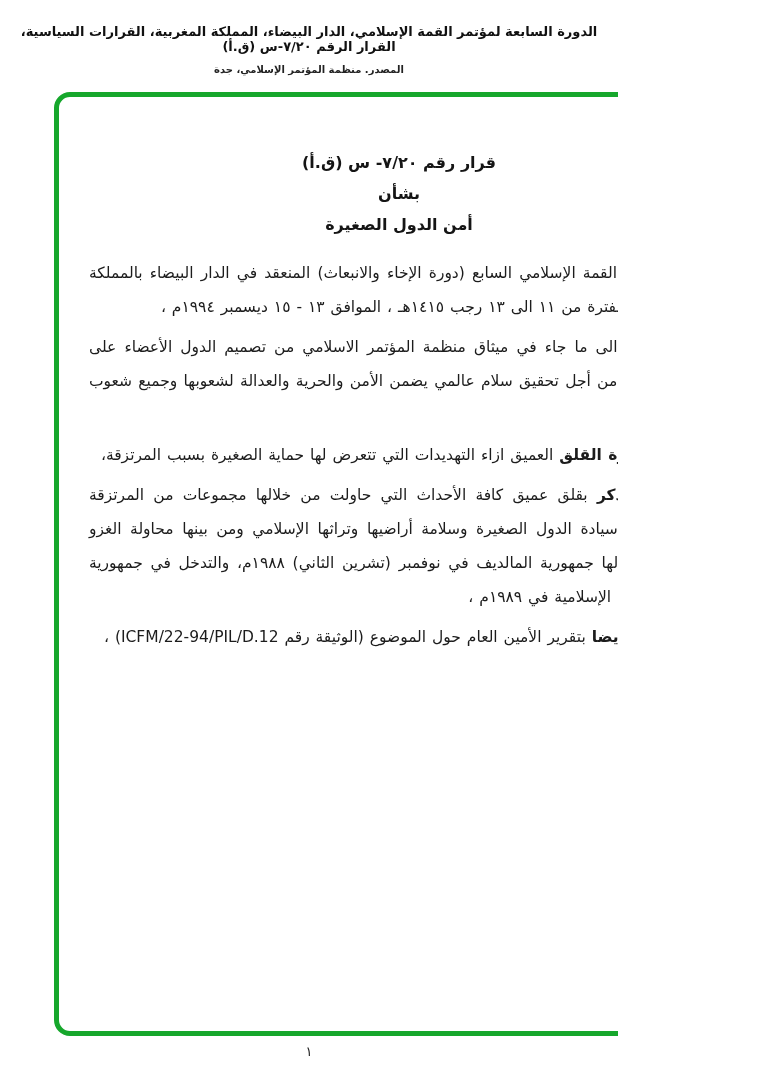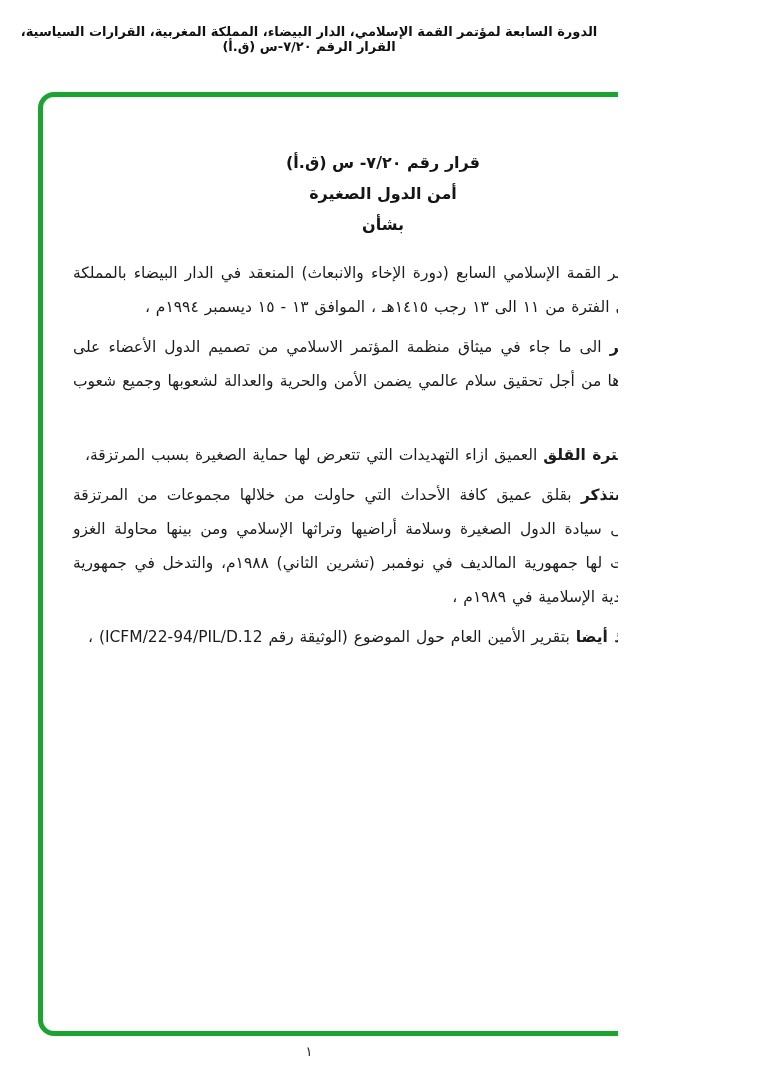--- a/index.html
+++ b/index.html
@@ -28,21 +28,21 @@
     color: #111;
   }
   .header-line2 {
     margin-top: 10px;
     font-size: 10px;
     font-weight: bold;
     color: #222;
   }
   .border-box {
     position: absolute;
-    left: 38px;
+    left: 54px;
     top: 92px;
     width: 680px;
     height: 944px;
     box-sizing: border-box;
     border: 5px solid #6d28d9;
     border-radius: 16px;
     background: #ffffff;
     padding: 50px 20px 0 30px;
     overflow: hidden;
   }
@@ -76,28 +76,29 @@
     color: #1c1c1c;
   }
 </style>
 </head>
 <body>
 
 <div class="page">
 
   <div class="header">
     <div class="header-line1">الدورة السابعة لمؤتمر القمة الإسلامي، الدار البيضاء، المملكة المغربية، القرارات السياسية، القرار الرقم ٧/٢٠-س (ق.أ)</div>
+    <div class="header-line2">المصدر.  منظمة المؤتمر الإسلامي، جدة</div>
   </div>
 
   <div class="border-box" style="border-color: rgb(22, 167, 44);">
 
     <div class="title-block">
       <div>قرار رقم ٧/٢٠- س (ق.أ)</div>
+      <div>بشأن</div>
       <div>أمن الدول الصغيرة</div>
-      <div>بشأن</div>
     </div>
 
     <div class="doc-body">
       <p class="para"><span class="lead"></span> <span>إن مؤتمر القمة الإسلامي السابع (دورة الإخاء والانبعاث) المنعقد في الدار البيضاء بالمملكة المغربية في الفترة من ١١ الى ١٣ رجب ١٤١٥هـ ، الموافق ١٣ - ١٥ ديسمبر ١٩٩٤م ،</span></p>
       <p class="para"><span class="lead">إذ يشير</span> <span>الى ما جاء في ميثاق منظمة المؤتمر الاسلامي من تصميم الدول الأعضاء على توحيد جهودها من أجل تحقيق سلام عالمي يضمن الأمن والحرية والعدالة لشعوبها وجميع شعوب العالم؛</span></p>
       <p class="para"><span class="lead">وإذ الفترة القلق</span> <span>العميق ازاء التهديدات التي تتعرض لها حماية الصغيرة بسبب المرتزقة،</span></p>
       <p class="para"><span class="lead">وإذ يستذكر</span> <span>بقلق عميق كافة الأحداث التي حاولت من خلالها مجموعات من المرتزقة الإعتداء على سيادة الدول الصغيرة وسلامة أراضيها وتراثها الإسلامي ومن بينها محاولة الغزو التي تعرضت لها جمهورية المالديف في نوفمبر (تشرين الثاني) ١٩٨٨م، والتدخل في جمهورية القمر الاتحادية الإسلامية في ١٩٨٩م ،</span></p>
       <p class="para"><span class="lead">وإذ أخذ أيضا</span> <span>بتقرير الأمين العام حول الموضوع (الوثيقة رقم ICFM/22-94/PIL/D.12) ،</span></p>
     </div>
 

